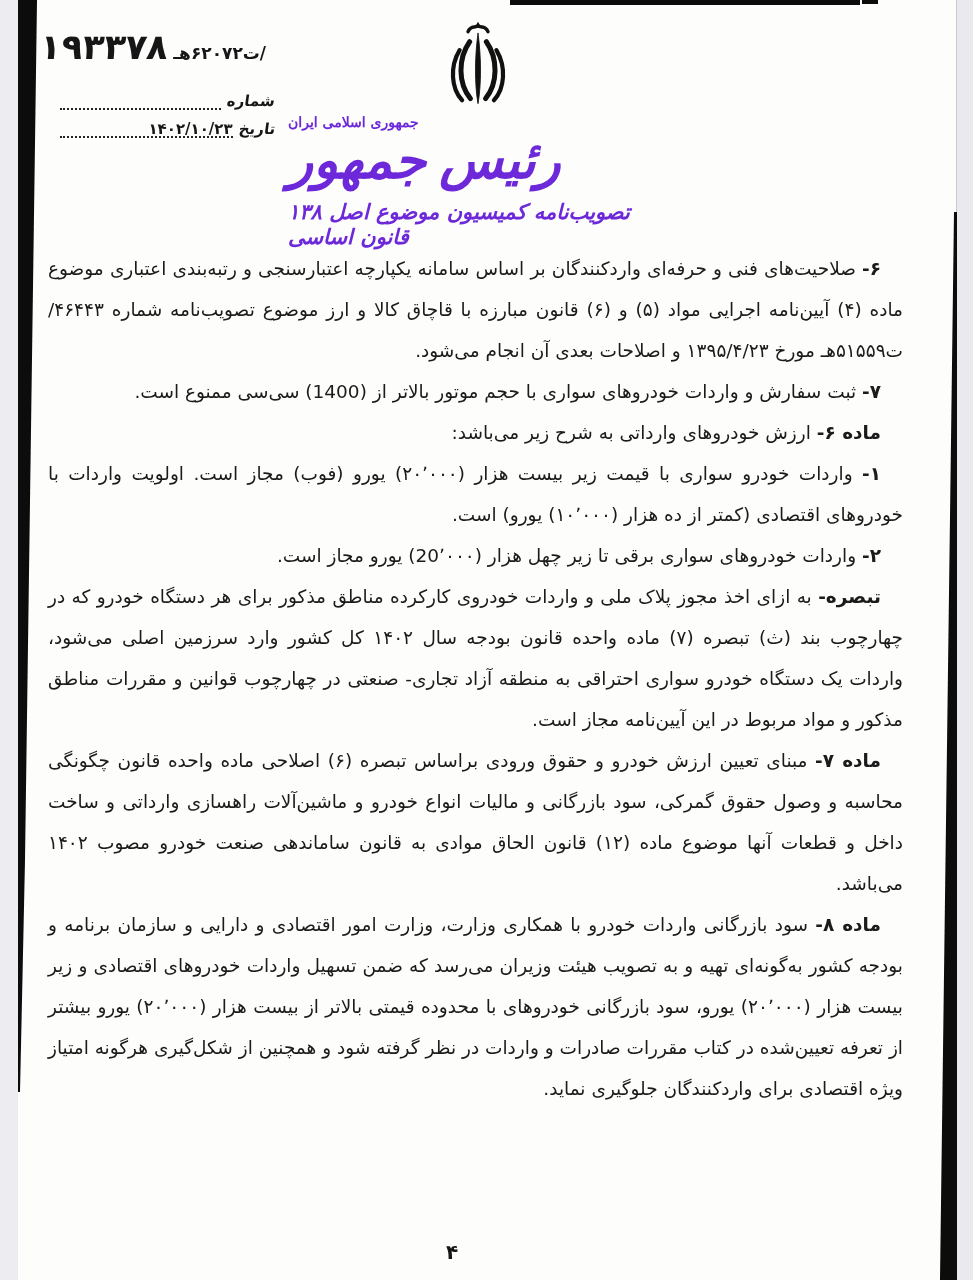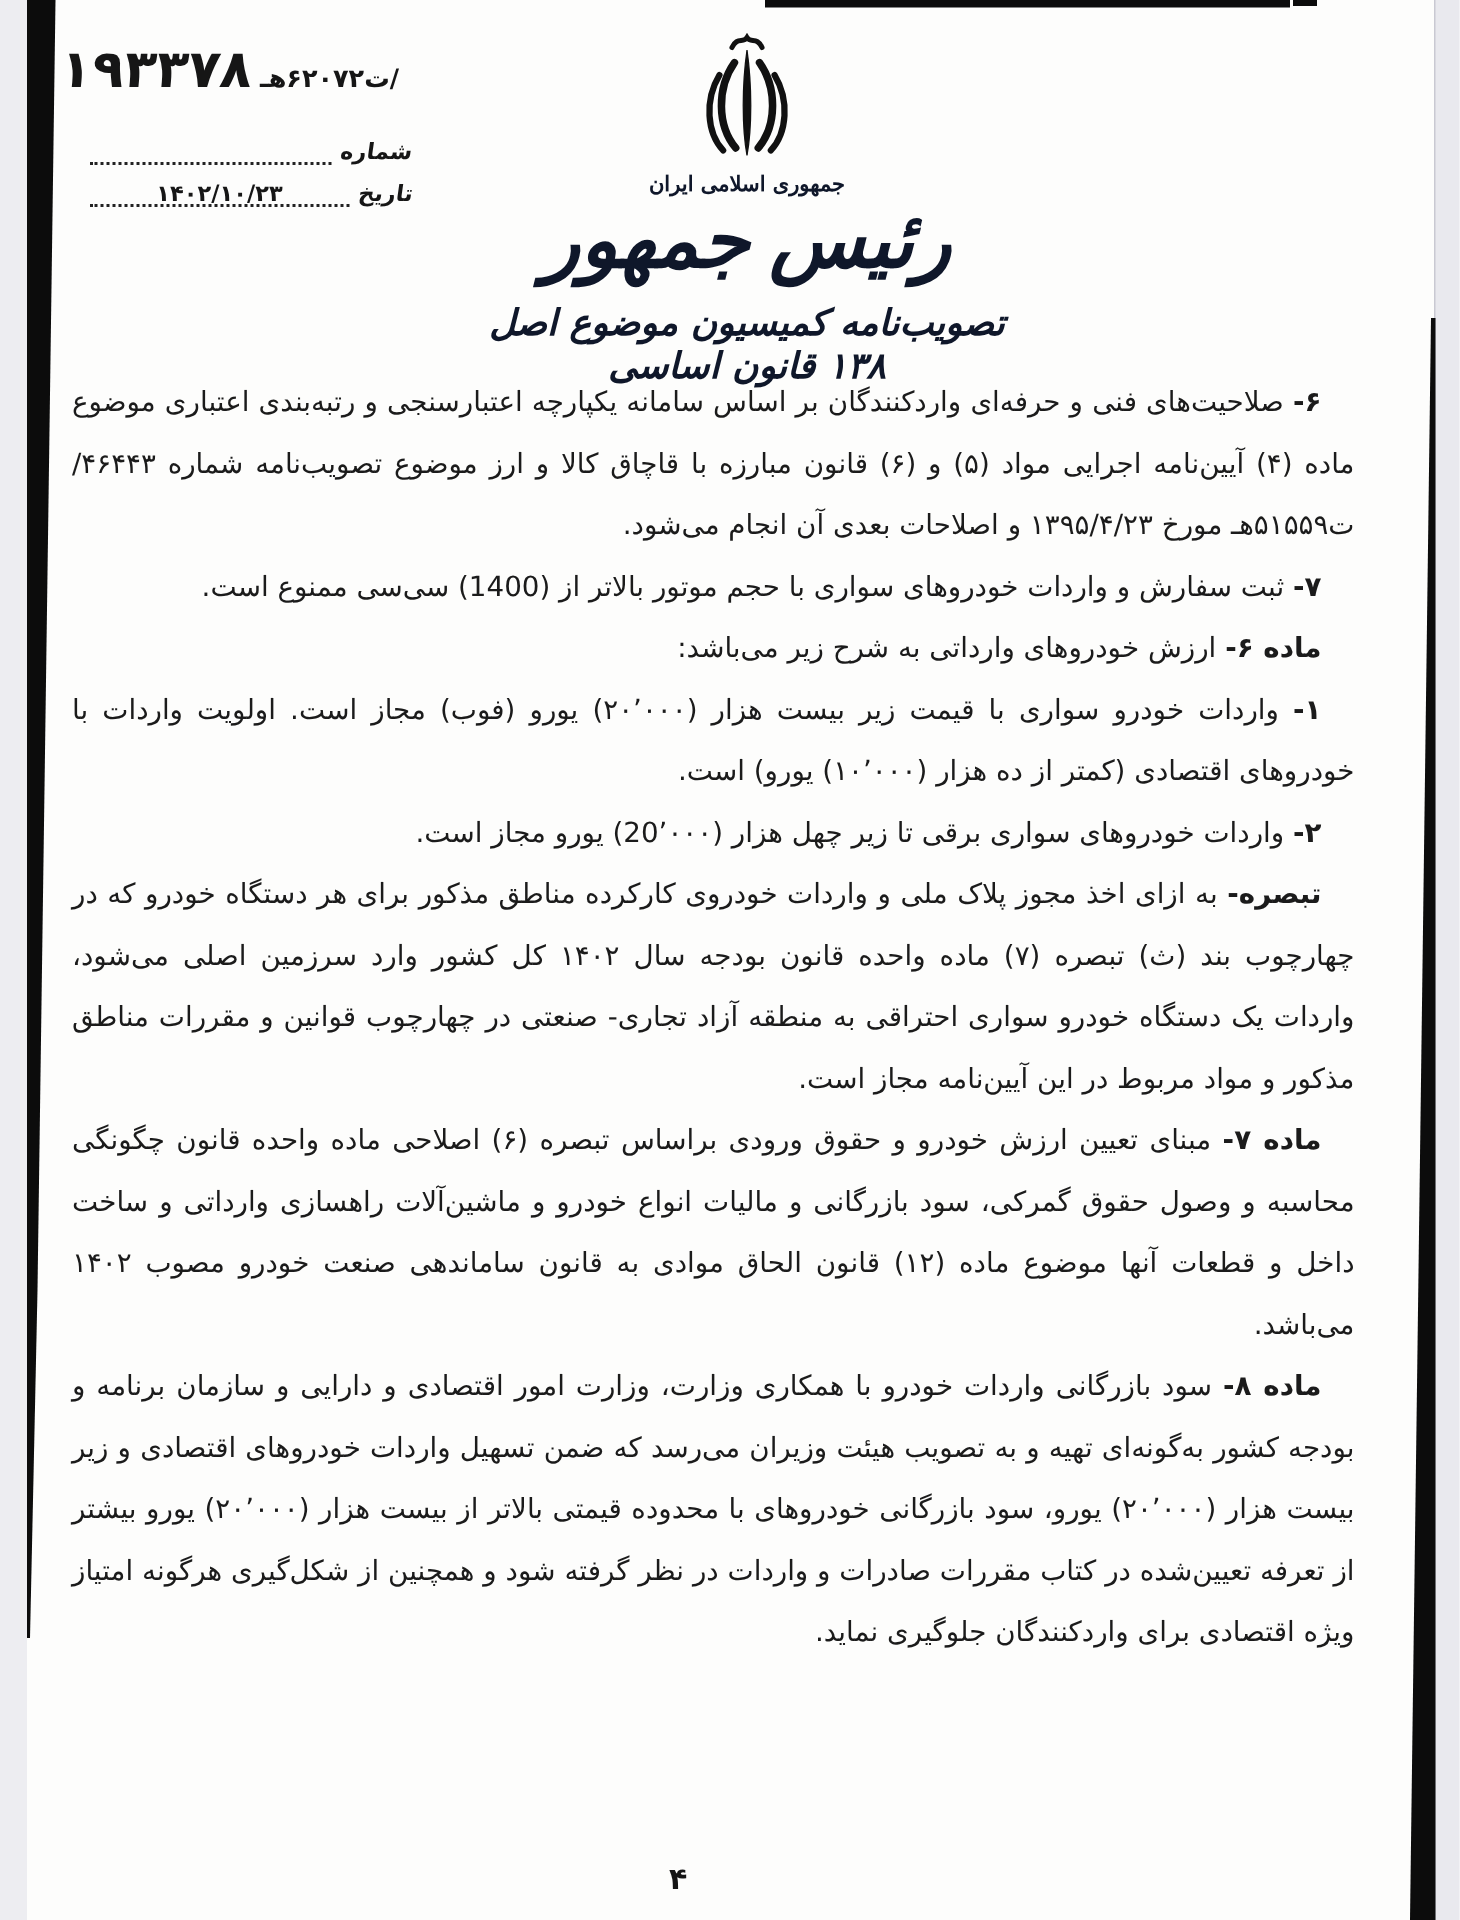--- a/index.html
+++ b/index.html
@@ -32,34 +32,34 @@
   }
   .reg-suffix{font-size:17px;font-weight:bold;text-align:center;}
   .stamp{
     position:absolute;top:92px;left:60px;width:215px;z-index:3;direction:rtl;
     color:#161616;font-size:15px;font-weight:bold;
   }
   .stamp-row{display:flex;align-items:flex-end;margin-bottom:10px;}
   .stamp-label{flex:0 0 auto;margin-left:6px;transform:skewX(-8deg);}
   .stamp-dots{
     flex:1 1 auto;border-bottom:2px dotted #222;height:16px;
-    text-align:center;font-size:15px;font-weight:bold;letter-spacing:1px;
+    text-align:right;font-size:15px;font-weight:bold;letter-spacing:1px;
   }
   .center-head{
-    position:absolute;top:20px;left:308px;width:380px;text-align:center;z-index:3;color:#0f172a;
+    position:absolute;top:20px;left:288px;width:380px;text-align:left;z-index:3;color:#6d28d9;
   }
   .emblem{display:block;margin:0 auto;}
   .country{font-size:14px;font-weight:bold;margin-top:2px;
     font-family:"DejaVu Serif", serif;}
   .office{
     font-size:52px;font-weight:900;line-height:1.05;margin-top:4px;
     font-family:Liberation Serif, serif;font-style:italic;
   }
   .subtitle{
-    font-size:24px;font-weight:bold;margin-top:10px;
+    font-size:21px;font-weight:bold;margin-top:10px;
     font-family:"DejaVu Serif", serif;font-style:italic;
   }
   
   .content{
     position:absolute;top:248px;right:70px;left:48px;z-index:2;
     direction:rtl;text-align:justify;
     font-size:18.5px;line-height:41px;color:#1b1b1b;
   }
   .content p{margin:0;text-indent:22px;}
   .content p b{font-weight:900;}

